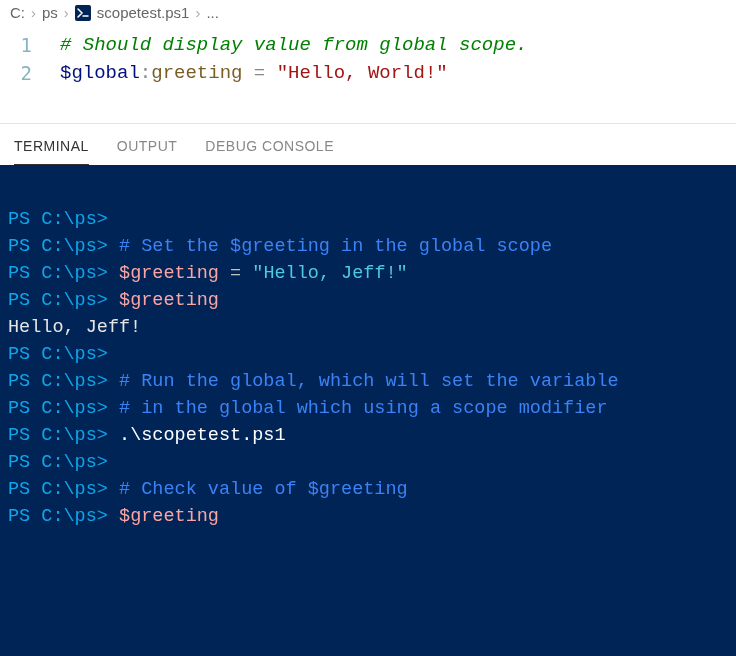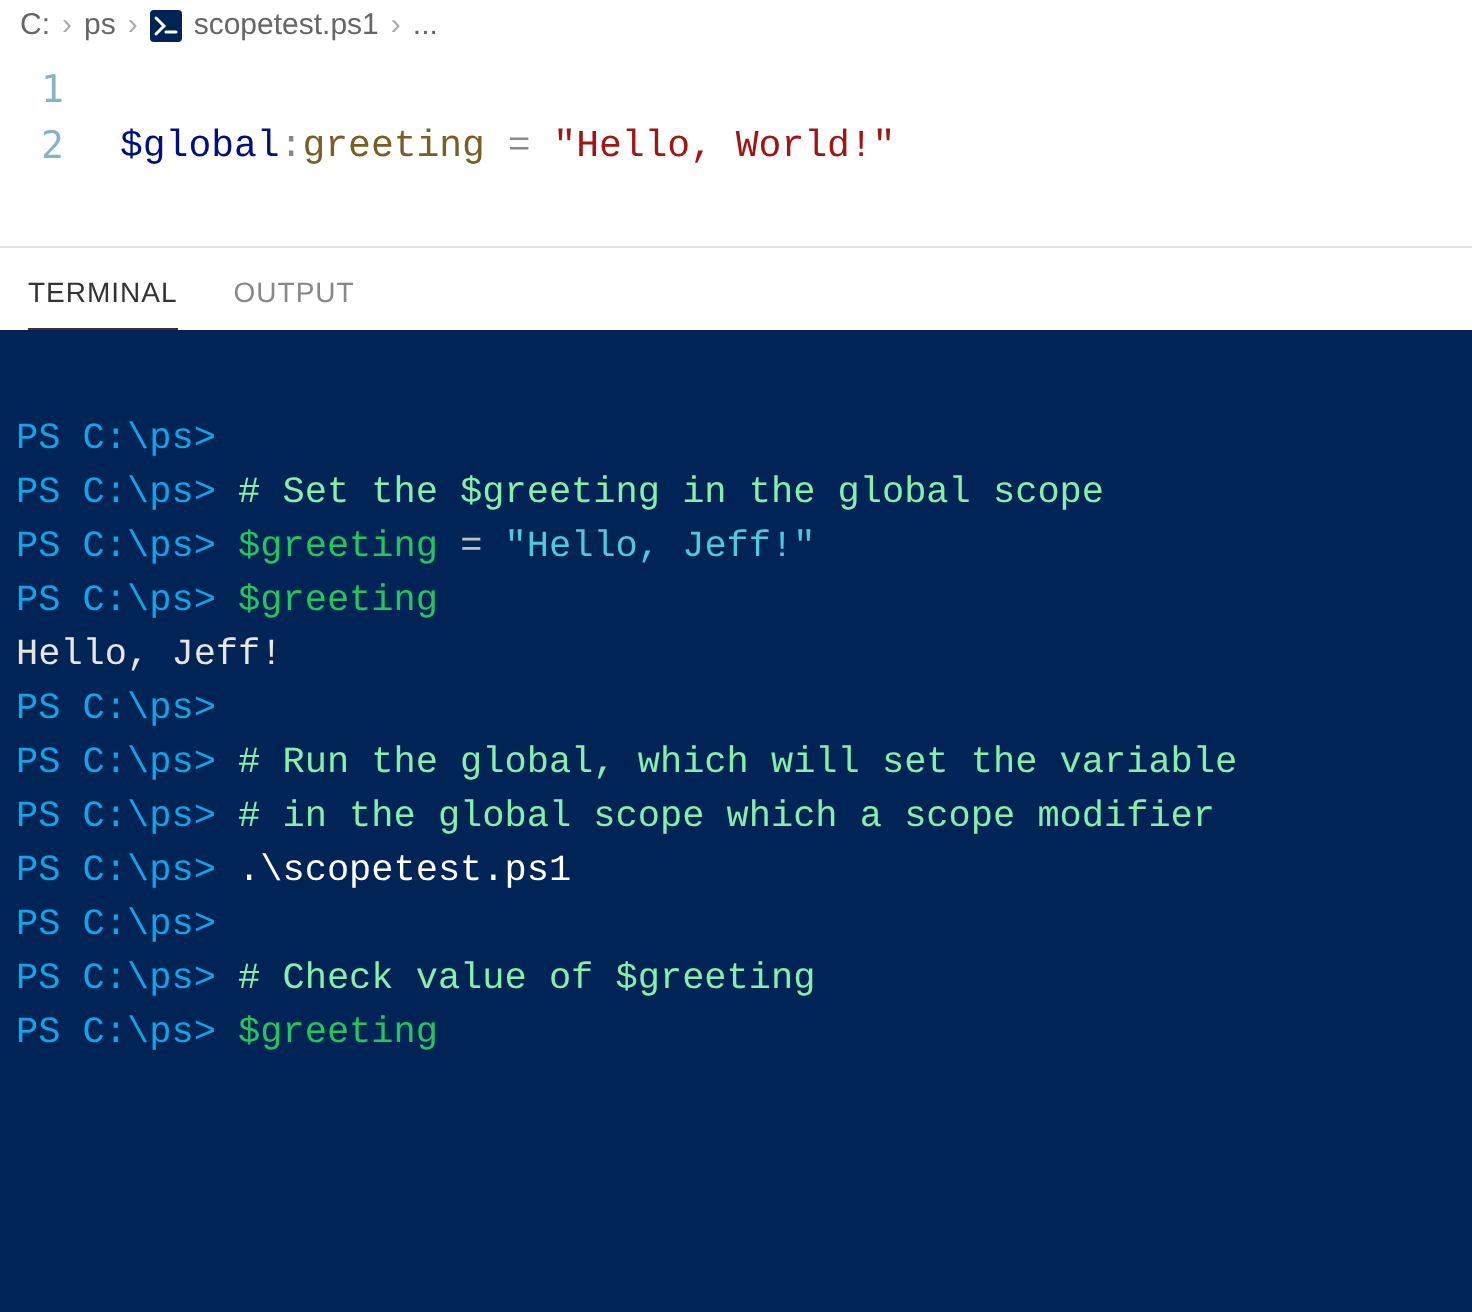--- a/index.html
+++ b/index.html
@@ -72,22 +72,22 @@
     background: #012456;
     color: #e5e5e5;
     font-family: Consolas, "Courier New", monospace;
     font-size: 18.5px;
     line-height: 27px;
     padding: 14px 8px 12px 8px;
     height: 100%;
   }
   .term-line { white-space: pre; }
   .t-prompt  { color: #0ea5e9; }
-  .t-comment { color: #86efac; }
-  .t-var     { color: #22c55e; }
+  .t-comment { color: #3b82f6; }
+  .t-var     { color: #fca5a5; }
   .t-op      { color: #c0c0c0; }
   .t-string  { color: #4ec9e0; }
   .t-cmd     { color: #ffffff; }
   .t-output  { color: #e5e5e5; text-align: center; }
 </style>
 </head>
 <body>
 
 <div class="breadcrumb">
   <span class="seg">C:</span>
@@ -101,39 +101,41 @@
       </svg>
   </span>
   <span class="seg">scopetest.ps1</span>
   <span class="chev">›</span>
   <span class="seg">...</span>
 </div>
 
 <div class="editor" id="editor">
     <div class="editor-line">
       <span class="lineno">1</span>
+      <span class="code"><span class="tok-comment"># Should display value from global scope.</span></span>
     </div>
     <div class="editor-line">
       <span class="lineno">2</span>
       <span class="code"><span class="tok-var">$global</span><span class="tok-op">:</span><span class="tok-member">greeting</span><span> </span><span class="tok-op">=</span><span> </span><span class="tok-string">"Hello, World!"</span></span>
     </div>
   </div>
 
 <div class="panel-tabs" id="panel-tabs">
     <div class="tab active">TERMINAL</div>
     <div class="tab">OUTPUT</div>
+    <div class="tab">DEBUG CONSOLE</div>
   </div>
 
 <div class="terminal" id="terminal">
     <div class="term-line">&nbsp;</div>
     <div class="term-line"><span class="t-prompt">PS C:\ps&gt; </span></div>
     <div class="term-line"><span class="t-prompt">PS C:\ps&gt; </span><span class="t-comment"># Set the $greeting in the global scope</span></div>
     <div class="term-line"><span class="t-prompt">PS C:\ps&gt; </span><span class="t-var">$greeting</span><span> </span><span class="t-op">=</span><span> </span><span class="t-string">"Hello, Jeff!"</span></div>
     <div class="term-line"><span class="t-prompt">PS C:\ps&gt; </span><span class="t-var">$greeting</span></div>
     <div class="term-line"><span class="t-output">Hello, Jeff!</span></div>
     <div class="term-line"><span class="t-prompt">PS C:\ps&gt; </span></div>
     <div class="term-line"><span class="t-prompt">PS C:\ps&gt; </span><span class="t-comment"># Run the global, which will set the variable</span></div>
-    <div class="term-line"><span class="t-prompt">PS C:\ps&gt; </span><span class="t-comment"># in the global scope which a scope modifier</span></div>
+    <div class="term-line"><span class="t-prompt">PS C:\ps&gt; </span><span class="t-comment"># in the global which using a scope modifier</span></div>
     <div class="term-line"><span class="t-prompt">PS C:\ps&gt; </span><span class="t-cmd">.\scopetest.ps1</span></div>
     <div class="term-line"><span class="t-prompt">PS C:\ps&gt; </span></div>
     <div class="term-line"><span class="t-prompt">PS C:\ps&gt; </span><span class="t-comment"># Check value of $greeting</span></div>
     <div class="term-line"><span class="t-prompt">PS C:\ps&gt; </span><span class="t-var">$greeting</span></div>
   </div>
 
 </body></html>

